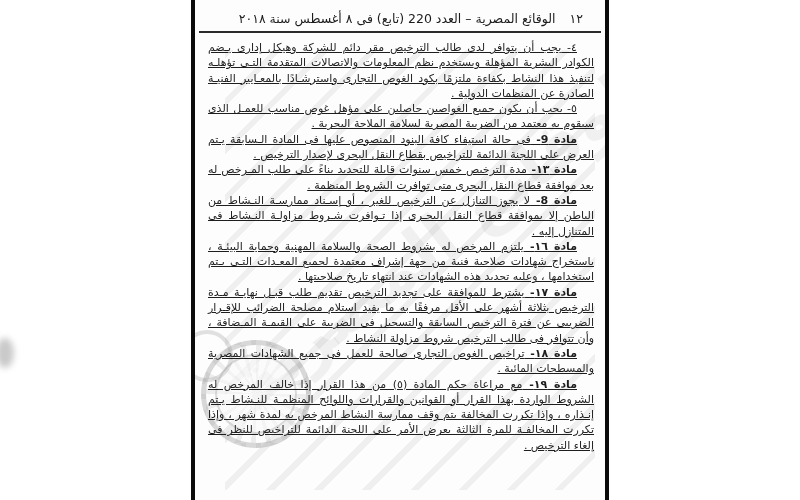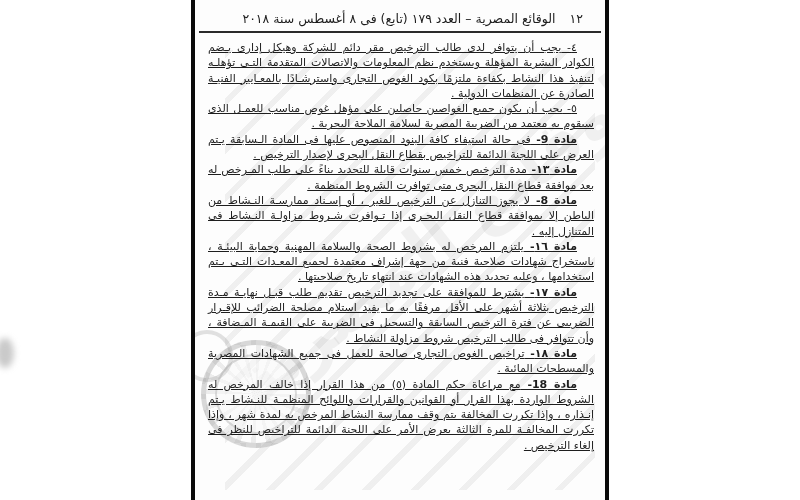--- a/index.html
+++ b/index.html
@@ -88,39 +88,39 @@
     <div class="hatch"></div>
     <div class="ghost">الوقائع المصرية</div>
     <div class="seal">
       <div class="seal-inner"></div>
     </div>
     <div class="arc"></div>
 
     <div class="inner">
       <div class="header">
         <span class="pagenum">١٢</span>
-        <span class="title">الوقائع المصرية – العدد ١٧٩ (تابع) فى ٨ أغسطس سنة ٢٠١٨</span>
+        <span class="title">الوقائع المصرية – العدد 220 (تابع) فى ٨ أغسطس سنة ٢٠١٨</span>
       </div>
       <hr class="rule">
       <div class="content">
   <p><span class="label">٤- </span><span class="ptext">يجب أن يتوافر لدى طالب الترخيص مقر دائم للشركة وهيكل إدارى يـضم الكوادر البشرية المؤهلة ويستخدم نظم المعلومات والاتصالات المتقدمة التـى تؤهلـه لتنفيذ هذا النشاط بكفاءة ملتزمًا بكود الغوص التجارى واسترشـادًا بالمعـايير الفنيـة الصادرة عن المنظمات الدولية .</span></p>
 
   <p><span class="label">٥- </span><span class="ptext">يجب أن يكون جميع الغواصين حاصلين على مؤهل غوص مناسب للعمـل الذى سيقوم به معتمد من الضريبة المصرية لسلامة الملاحة البحرية .</span></p>
 
   <p><span class="label article">مادة 9- </span><span class="ptext">فى حالة استيفاء كافة البنود المنصوص عليها فى المادة الـسابقة يـتم العرض على اللجنة الدائمة للتراخيص بقطاع النقل البحرى لإصدار الترخيص .</span></p>
 
   <p><span class="label article">مادة ١٣- </span><span class="ptext">مدة الترخيص خمس سنوات قابلة للتجديد بناءً على طلب المـرخص له بعد موافقة قطاع النقل البحرى متى توافرت الشروط المنظمة .</span></p>
 
   <p><span class="label article">مادة 8- </span><span class="ptext">لا يجوز التنازل عن الترخيص للغير ، أو إسـناد ممارسـة النـشاط من الباطن إلا بموافقة قطاع النقل البحـرى إذا تـوافرت شـروط مزاولـة النـشاط فى المتنازل إليه .</span></p>
 
 
   <p><span class="label article">مادة ١٦- </span><span class="ptext">يلتزم المرخص له بشروط الصحة والسلامة المهنية وحماية البيئـة ، باستخراج شهادات صلاحية فنية من جهة إشراف معتمدة لجميع المعـدات التـى يـتم استخدامها ، وعليه تجديد هذه الشهادات عند انتهاء تاريخ صلاحيتها .</span></p>
 
   <p><span class="label article">مادة ١٧- </span><span class="ptext">يشترط للموافقة على تجديد الترخيص تقديم طلب قبـل نهايـة مـدة الترخيص بثلاثة أشهر على الأقل مرفقًا به ما يفيد استلام مصلحة الضرائب للإقـرار الضريبى عن فترة الترخيص السابقة والتسجيل فى الضريبة على القيمـة المـضافة ، وأن تتوافر فى طالب الترخيص شروط مزاولة النشاط .</span></p>
 
   <p><span class="label article">مادة ١٨- </span><span class="ptext">تراخيص الغوص التجارى صالحة للعمل فى جميع الشهادات المصرية والمسطحات المائية .</span></p>
 
-  <p><span class="label article">مادة 18- </span><span class="ptext">مع مراعاة حكم المادة (٥) من هذا القرار إذا خالف المرخص له الشروط الواردة بهذا القرار أو القوانين والقرارات واللوائح المنظمـة للنـشاط يـتم إنـذاره ، وإذا تكررت المخالفة يتم وقف ممارسة النشاط المرخص به لمدة شهر ، وإذا تكررت المخالفـة للمرة الثالثة يعرض الأمر على اللجنة الدائمة للتراخيص للنظر فى إلغاء الترخيص .</span></p>
+  <p><span class="label article">مادة ١٩- </span><span class="ptext">مع مراعاة حكم المادة (٥) من هذا القرار إذا خالف المرخص له الشروط الواردة بهذا القرار أو القوانين والقرارات واللوائح المنظمـة للنـشاط يـتم إنـذاره ، وإذا تكررت المخالفة يتم وقف ممارسة النشاط المرخص به لمدة شهر ، وإذا تكررت المخالفـة للمرة الثالثة يعرض الأمر على اللجنة الدائمة للتراخيص للنظر فى إلغاء الترخيص .</span></p>
 </div>
     </div>
 
   </div>
 </div>
 
 </body></html>

